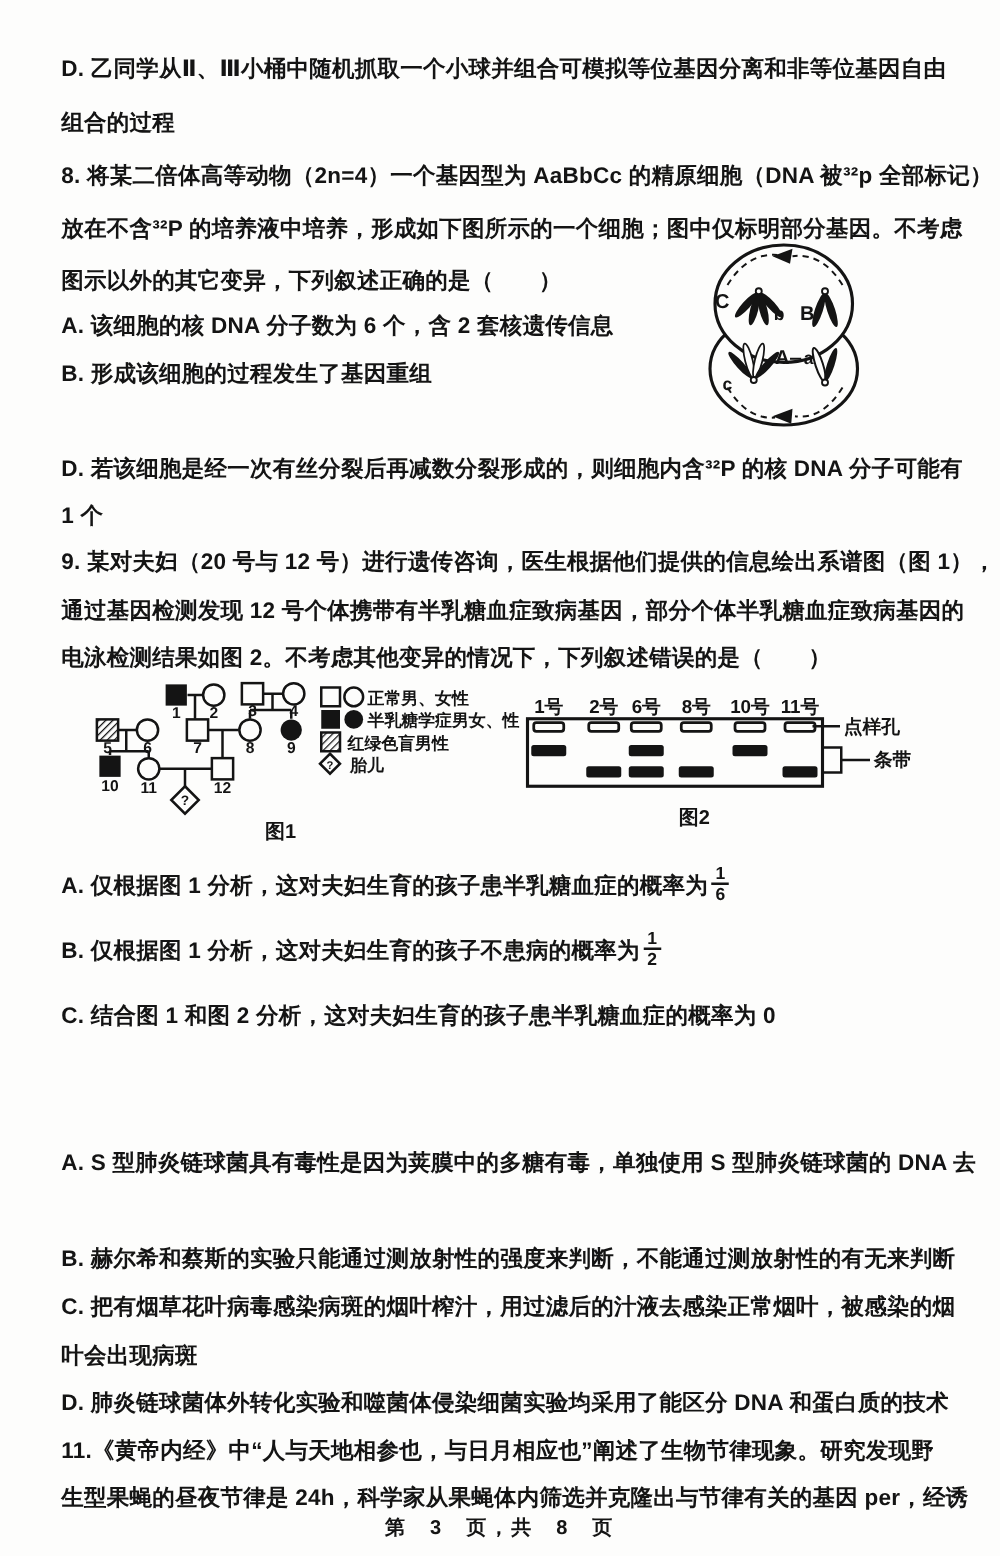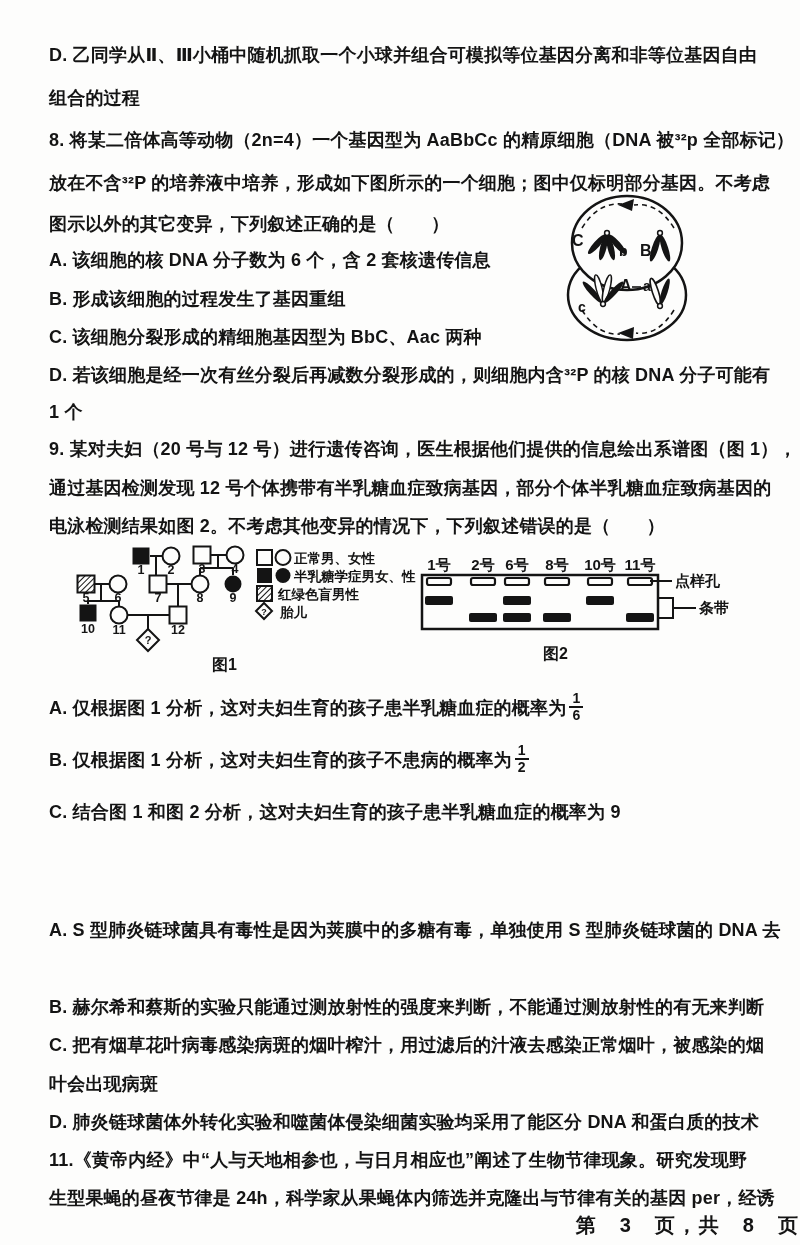--- a/index.html
+++ b/index.html
@@ -6,56 +6,55 @@
   .page{position:relative;width:800px;height:1245px;background:#fdfdfc;overflow:hidden;
         font-family:"Liberation Sans","DejaVu Sans",sans-serif;color:#141414;}
   .tl{position:absolute;left:49px;font-size:18px;font-weight:700;letter-spacing:.2px;
       white-space:nowrap;line-height:26px;}
   .frac{display:inline-flex;flex-direction:column;align-items:center;vertical-align:middle;
         line-height:1.1;font-size:14px;margin-left:3px;transform:translateY(-2px);}
   .frac .num{border-bottom:2px solid #141414;padding:0 3px;}
   .frac .den{padding:0 3px;}
   .fig{position:absolute;}
   svg text{font-family:"Liberation Sans","DejaVu Sans",sans-serif;font-weight:700;fill:#141414;}
-  .footer{position:absolute;left:0;right:0;top:1212px;text-align:right;
-          font-size:20px;font-weight:700;letter-spacing:2px;}
+  .footer{position:absolute;left:0;right:0;top:1212px;text-align:center;
+          font-size:16px;font-weight:700;letter-spacing:2px;}
 </style>
 </head>
 <body>
 
 <div class="page">
 
   <div class="tl" style="top:42px">D. 乙同学从Ⅱ、Ⅲ小桶中随机抓取一个小球并组合可模拟等位基因分离和非等位基因自由</div>
   <div class="tl" style="top:85px">组合的过程</div>
   <div class="tl" style="top:127px">8. 将某二倍体高等动物（2n=4）一个基因型为 AaBbCc 的精原细胞（DNA 被³²p 全部标记）</div>
   <div class="tl" style="top:211px">图示以外的其它变异，下列叙述正确的是（　　）</div>
   <div class="tl" style="top:170px">放在不含³²P 的培养液中培养，形成如下图所示的一个细胞；图中仅标明部分基因。不考虑</div>
   <div class="tl" style="top:247px">A. 该细胞的核 DNA 分子数为 6 个，含 2 套核遗传信息</div>
   <div class="tl" style="top:286px">B. 形成该细胞的过程发生了基因重组</div>
-  <div class="tl" style="top:324px">C. 该细胞分裂形成的精细胞基因型为 BbC、Aac 两种</div>
   <div class="tl" style="top:362px">D. 若该细胞是经一次有丝分裂后再减数分裂形成的，则细胞内含³²P 的核 DNA 分子可能有</div>
   <div class="tl" style="top:399px">1 个</div>
   <div class="tl" style="top:436px">9. 某对夫妇（20 号与 12 号）进行遗传咨询，医生根据他们提供的信息绘出系谱图（图 1），</div>
   <div class="tl" style="top:475px">通过基因检测发现 12 号个体携带有半乳糖血症致病基因，部分个体半乳糖血症致病基因的</div>
   <div class="tl" style="top:513px">电泳检测结果如图 2。不考虑其他变异的情况下，下列叙述错误的是（　　）</div>
 
   <div class="tl" style="top:693px">
     <span>A. 仅根据图 1 分析，这对夫妇生育的孩子患半乳糖血症的概率为</span><span class="frac">
         <span class="num">1</span>
         <span class="den">6</span>
       </span>
   </div>
   <div class="tl" style="top:745px">
     <span>B. 仅根据图 1 分析，这对夫妇生育的孩子不患病的概率为</span><span class="frac">
         <span class="num">1</span>
         <span class="den">2</span>
       </span>
   </div>
 
-  <div class="tl" style="top:799px">C. 结合图 1 和图 2 分析，这对夫妇生育的孩子患半乳糖血症的概率为 9</div>
+  <div class="tl" style="top:799px">C. 结合图 1 和图 2 分析，这对夫妇生育的孩子患半乳糖血症的概率为 0</div>
   <div class="tl" style="top:917px">A. S 型肺炎链球菌具有毒性是因为荚膜中的多糖有毒，单独使用 S 型肺炎链球菌的 DNA 去</div>
   <div class="tl" style="top:994px">B. 赫尔希和蔡斯的实验只能通过测放射性的强度来判断，不能通过测放射性的有无来判断</div>
   <div class="tl" style="top:1032px">C. 把有烟草花叶病毒感染病斑的烟叶榨汁，用过滤后的汁液去感染正常烟叶，被感染的烟</div>
   <div class="tl" style="top:1071px">叶会出现病斑</div>
   <div class="tl" style="top:1109px">D. 肺炎链球菌体外转化实验和噬菌体侵染细菌实验均采用了能区分 DNA 和蛋白质的技术</div>
   <div class="tl" style="top:1147px">11.《黄帝内经》中“人与天地相参也，与日月相应也”阐述了生物节律现象。研究发现野</div>
   <div class="tl" style="top:1185px">生型果蝇的昼夜节律是 24h，科学家从果蝇体内筛选并克隆出与节律有关的基因 per，经诱</div>
 
   <div class="fig" style="left:556px;top:192px;width:148px;height:152px">
     <svg width="148" height="152" viewBox="0 0 148 152">

